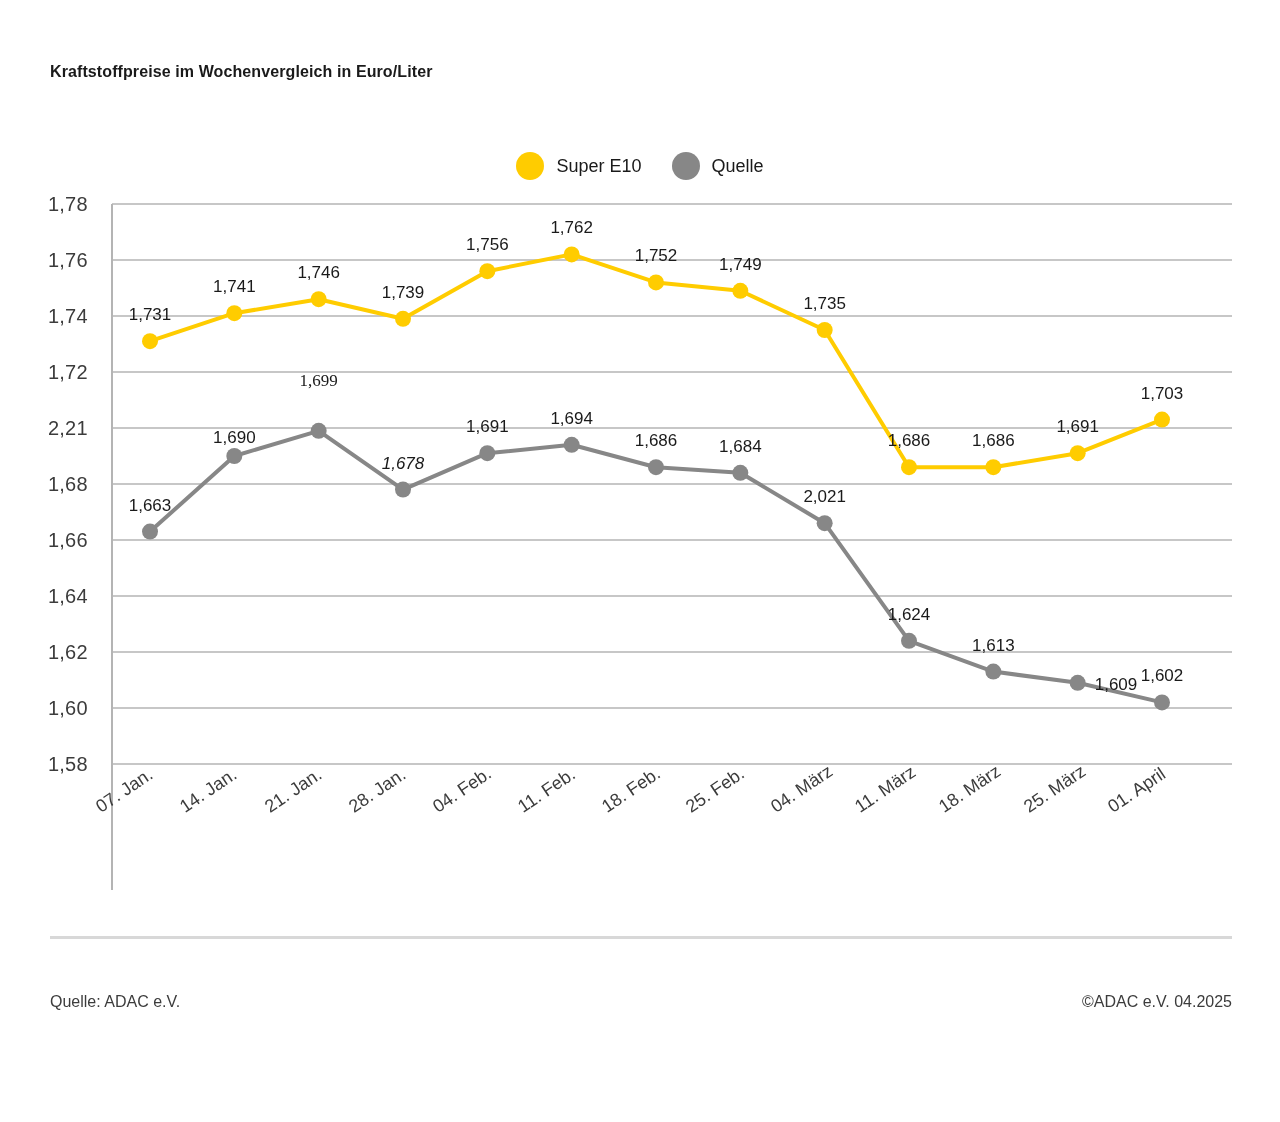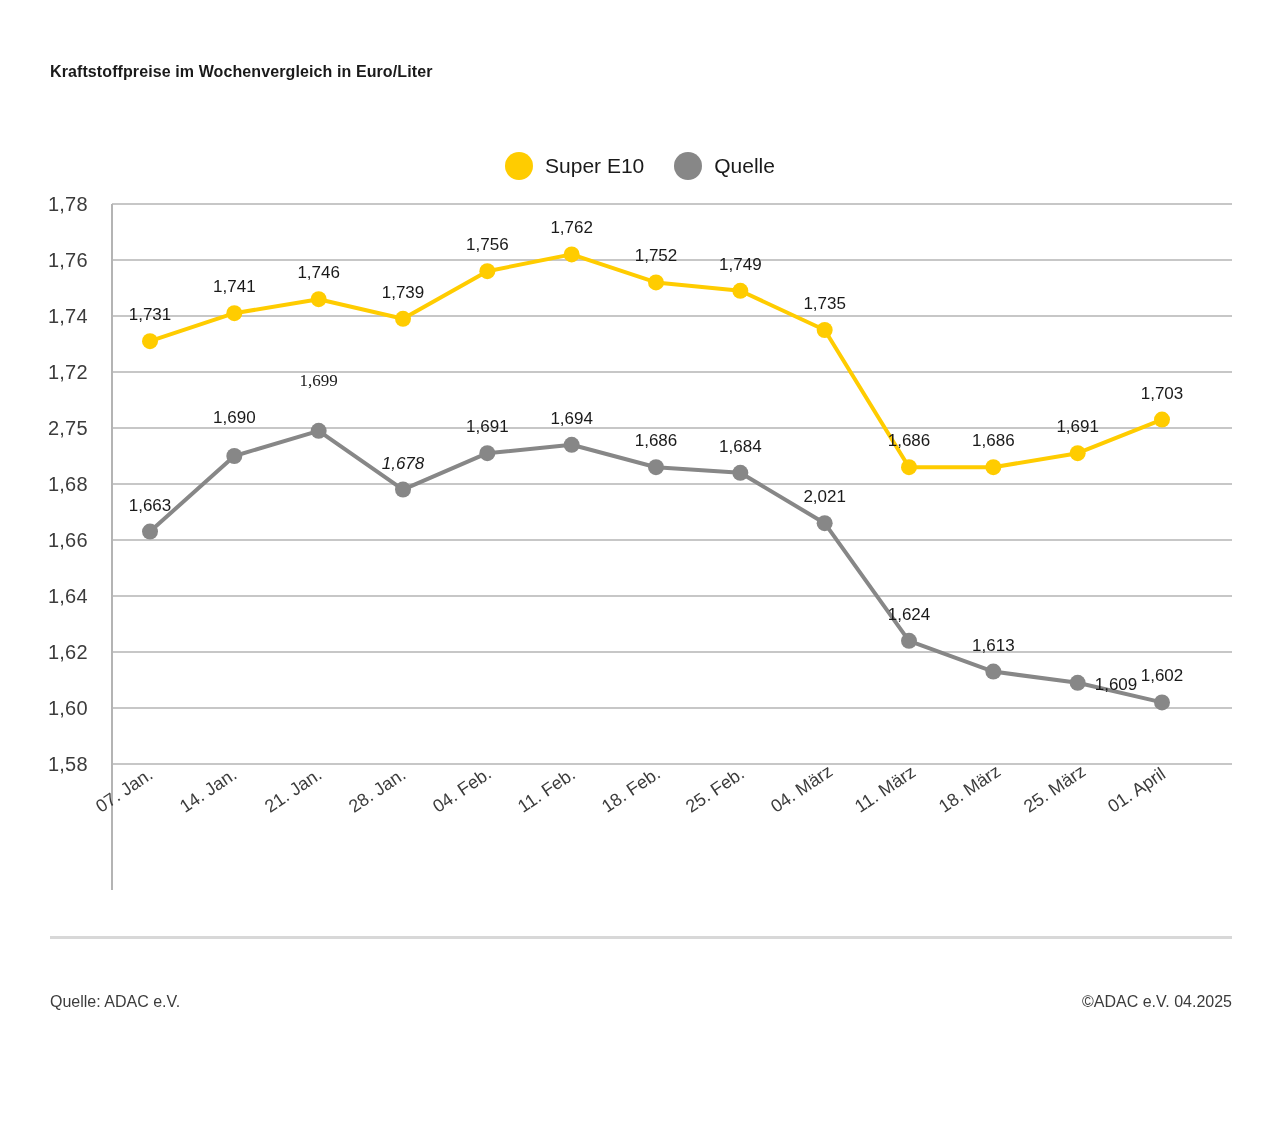--- a/index.html
+++ b/index.html
@@ -44,21 +44,21 @@
     align-items: center;
     gap: 12px;
   }
   .legend-dot {
     width: 28px;
     height: 28px;
     border-radius: 50%;
     display: block;
   }
   .legend-label {
-    font-size: 21px;
+    font-size: 18px;
     color: #1a1a1a;
   }
   .plot {
     position: absolute;
     left: 0;
     top: 0;
     width: 1280px;
     height: 1122px;
   }
   .y-label {
@@ -170,40 +170,40 @@
       <circle cx="1162" cy="702.3999999999999" r="8" fill="#878787"></circle>
     </svg>
 
   <div id="overlay">
       <div class="y-label" style="top: 764px;">1,58</div>
       <div class="y-label" style="top: 708px;">1,60</div>
       <div class="y-label" style="top: 652px;">1,62</div>
       <div class="y-label" style="top: 596px;">1,64</div>
       <div class="y-label" style="top: 540px;">1,66</div>
       <div class="y-label" style="top: 484px;">1,68</div>
-      <div class="y-label" style="top: 428px;">2,75</div>
+      <div class="y-label" style="top: 428px;">2,21</div>
       <div class="y-label" style="top: 372px;">1,72</div>
       <div class="y-label" style="top: 316px;">1,74</div>
       <div class="y-label" style="top: 260px;">1,76</div>
       <div class="y-label" style="top: 204px;">1,78</div>
       <div class="point-label" style="left: 150px; top: 325.2px;">1,731</div>
       <div class="point-label" style="left: 234.333px; top: 297.2px;">1,741</div>
       <div class="point-label" style="left: 318.667px; top: 283.2px;">1,746</div>
       <div class="point-label" style="left: 403px; top: 302.8px;">1,739</div>
       <div class="point-label" style="left: 487.333px; top: 255.2px;">1,756</div>
       <div class="point-label" style="left: 571.667px; top: 238.4px;">1,762</div>
       <div class="point-label" style="left: 656px; top: 266.4px;">1,752</div>
       <div class="point-label" style="left: 740.333px; top: 274.8px;">1,749</div>
       <div class="point-label" style="left: 824.667px; top: 314px;">1,735</div>
       <div class="point-label" style="left: 909px; top: 451.2px;">1,686</div>
       <div class="point-label" style="left: 993.333px; top: 451.2px;">1,686</div>
       <div class="point-label" style="left: 1077.67px; top: 437.2px;">1,691</div>
       <div class="point-label" style="left: 1162px; top: 403.6px;">1,703</div>
       <div class="point-label" style="left: 150px; top: 515.6px;">1,663</div>
-      <div class="point-label" style="left: 234.333px; top: 428px;">1,690</div>
+      <div class="point-label" style="left: 234.333px; top: 448px;">1,690</div>
       <div class="point-label" style="left: 318.667px; top: 391px; font-family: Liberation Serif, serif;">1,699</div>
       <div class="point-label" style="left: 403px; top: 473.6px; font-style: italic;">1,678</div>
       <div class="point-label" style="left: 487.333px; top: 437.2px;">1,691</div>
       <div class="point-label" style="left: 571.667px; top: 428.8px;">1,694</div>
       <div class="point-label" style="left: 656px; top: 451.2px;">1,686</div>
       <div class="point-label" style="left: 740.333px; top: 456.8px;">1,684</div>
       <div class="point-label" style="left: 824.667px; top: 507.2px;">2,021</div>
       <div class="point-label" style="left: 909px; top: 624.8px;">1,624</div>
       <div class="point-label" style="left: 993.333px; top: 655.6px;">1,613</div>
       <div class="point-label" style="left: 1116px; top: 666.8px; margin-top: 28px;">1,609</div>

